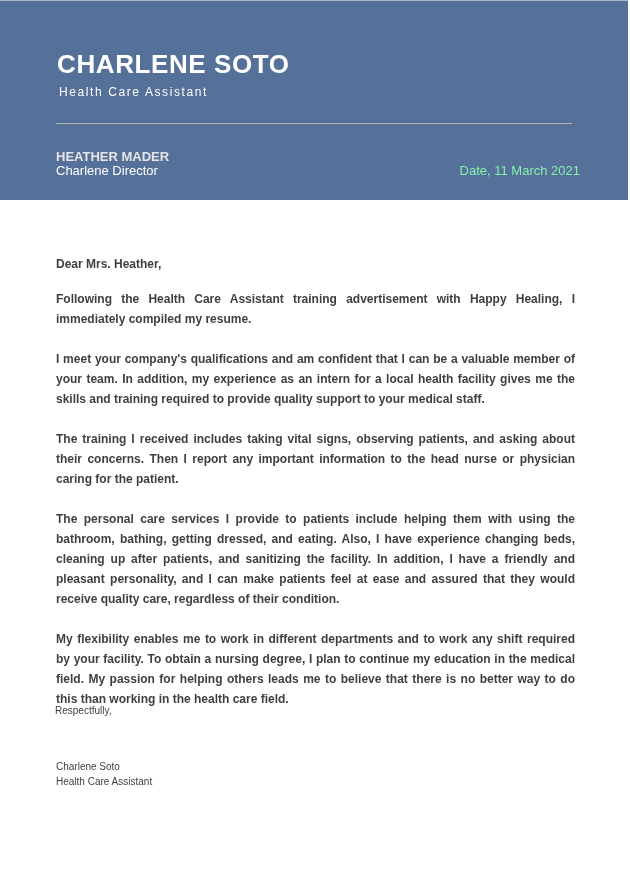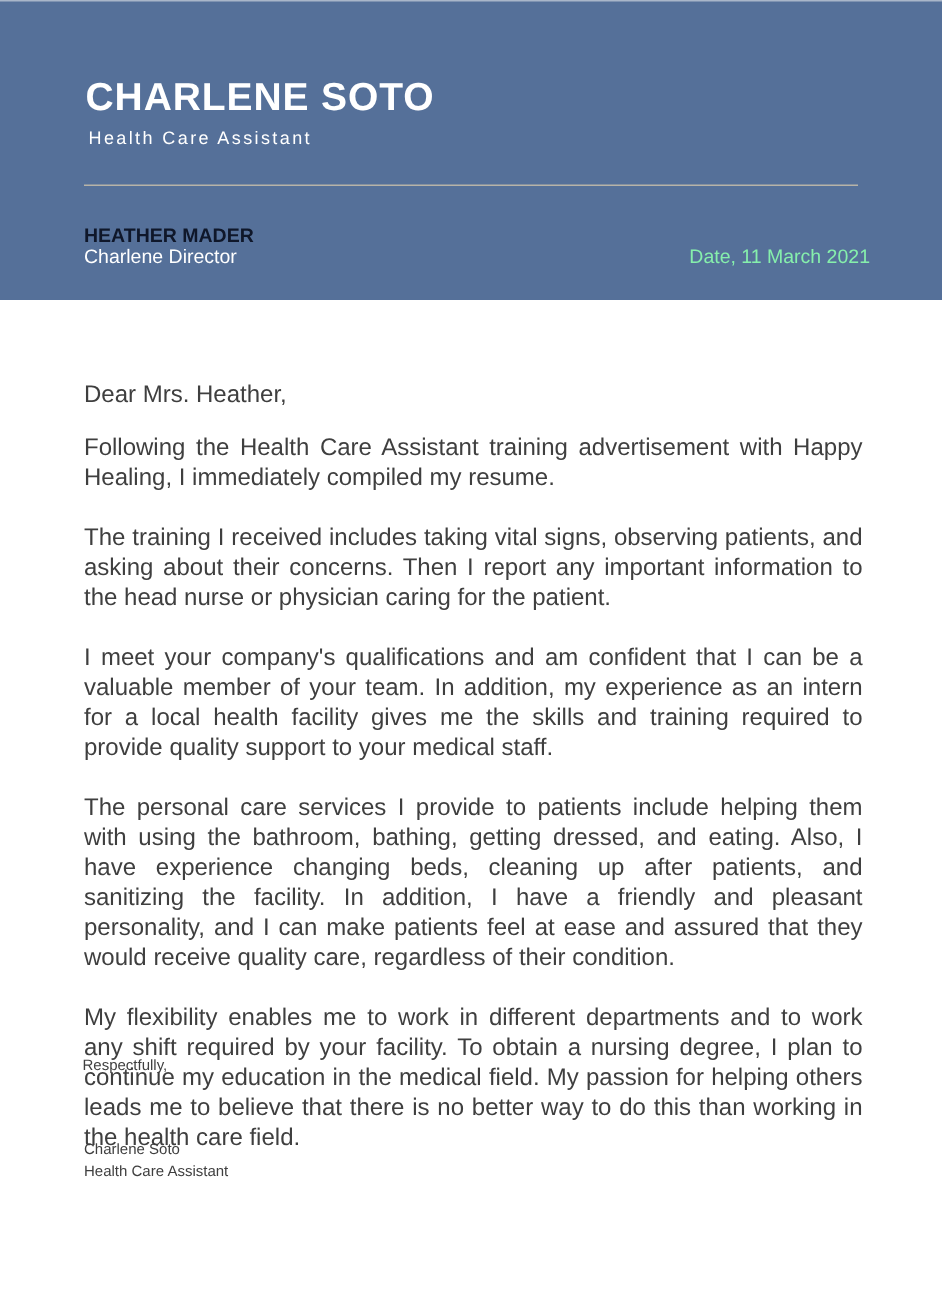--- a/index.html
+++ b/index.html
@@ -53,21 +53,21 @@
       width: 516px;
       height: 1px;
       background: #b7b3a8;
     }
     .recipient-name {
       position: absolute;
       left: 56px;
       top: 148px;
       font-size: 13px;
       font-weight: bold;
-      color: #0f172a;
+      color: #e5e5e5;
       line-height: 15px;
       white-space: nowrap;
       text-align: center;
     }
     .recipient-title {
       position: absolute;
       left: 56px;
       top: 162px;
       font-size: 13px;
       color: #ffffff;
@@ -81,23 +81,24 @@
       font-size: 13px;
       color: #86efac;
       line-height: 15px;
       white-space: nowrap;
     }
     .letter {
       position: absolute;
       left: 56px;
       top: 254px;
       width: 519px;
-      font-size: 16px;
+      font-size: 12px;
       line-height: 20px;
       color: #3f3f3f;
+      font-weight: bold;
     }
     .salutation {
       margin: 0 0 15px 0;
     }
     .para {
       margin: 0 0 20px 0;
       text-align: justify;
     }
     .closing {
       position: absolute;
@@ -124,22 +125,22 @@
   <div class="role">Health Care Assistant</div>
   <div class="divider"></div>
   <div class="recipient-name">HEATHER MADER</div>
   <div class="recipient-title">Charlene Director</div>
   <div class="date">Date, 11 March 2021</div>
 </div>
 
 <div class="letter">
   <p class="salutation">Dear Mrs. Heather,</p>
   <p class="para">Following the Health Care Assistant training advertisement with Happy Healing, I immediately compiled my resume.</p>
+  <p class="para">I meet your company's qualifications and am confident that I can be a valuable member of your team. In addition, my experience as an intern for a local health facility gives me the skills and training required to provide quality support to your medical staff.</p>
   <p class="para">The training I received includes taking vital signs, observing patients, and asking about their concerns. Then I report any important information to the head nurse or physician caring for the patient.</p>
-  <p class="para">I meet your company's qualifications and am confident that I can be a valuable member of your team. In addition, my experience as an intern for a local health facility gives me the skills and training required to provide quality support to your medical staff.</p>
   <p class="para">The personal care services I provide to patients include helping them with using the bathroom, bathing, getting dressed, and eating. Also, I have experience changing beds, cleaning up after patients, and sanitizing the facility. In addition, I have a friendly and pleasant personality, and I can make patients feel at ease and assured that they would receive quality care, regardless of their condition.</p>
   <p class="para">My flexibility enables me to work in different departments and to work any shift required by your facility. To obtain a nursing degree, I plan to continue my education in the medical field. My passion for helping others leads me to believe that there is no better way to do this than working in the health care field.</p>
 </div>
 
 <div class="closing">Respectfully,</div>
 <div class="signature">
   <div>Charlene Soto</div>
   <div>Health Care Assistant</div>
 </div>
 

